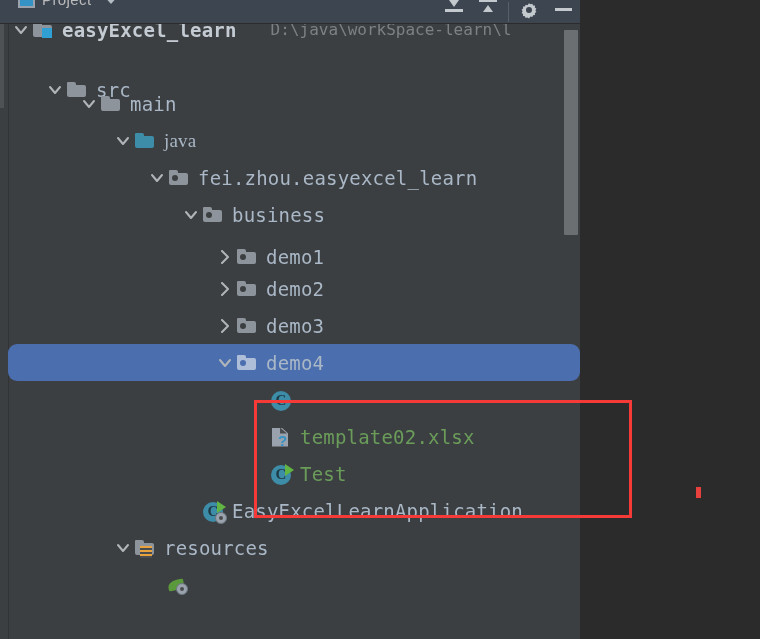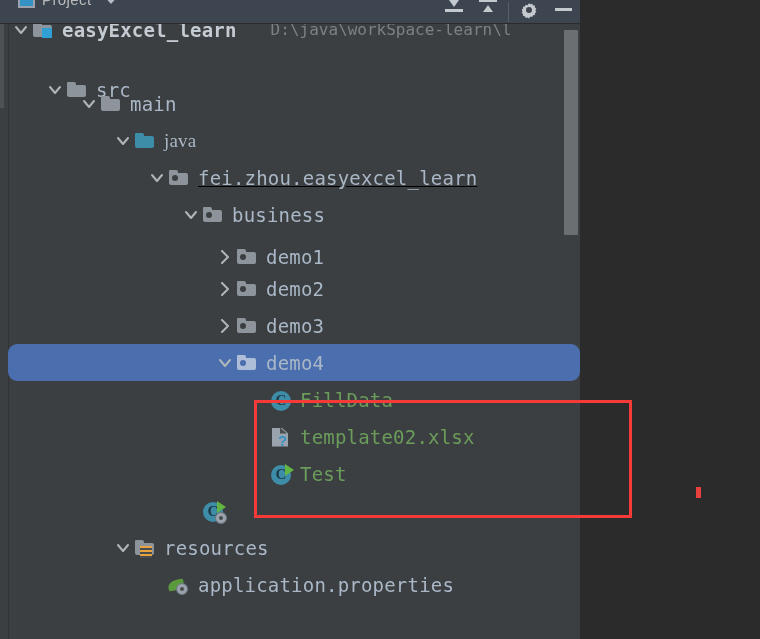--- a/index.html
+++ b/index.html
@@ -423,21 +423,21 @@
             </svg>
           </span>
           <span class="ico">
             <span class="f-src">
               <span class="tab"></span>
               <span class="body"></span>
             </span>
           </span>
           <span class="label">java</span>
         </div>
-        <div class="row" style="top: 135px; text-decoration: underline;">
+        <div class="row" style="top: 135px;">
           <span style="flex: 0 0 138px; height: 1px;"></span>
           <span class="chev">
             <svg width="16" height="14" viewBox="0 0 16 14">
               <path d="M3 4 L8 10 L13 4" stroke="#b0b5ba" stroke-width="2" fill="none" stroke-linecap="round" stroke-linejoin="round"></path>
             </svg>
           </span>
           <span class="ico">
             <span class="f-pkg">
               <span class="tab"></span>
               <span class="body"></span>
@@ -525,21 +525,20 @@
             </span>
           </span>
           <span class="label">demo4</span>
         </div>
         <div class="row" style="top: 357px;">
           <span style="flex: 0 0 240px; height: 1px;"></span>
           <span class="chev"></span>
           <span class="ico">
             <span class="c-class">C</span>
           </span>
-          <span class="label green">FillData</span>
         </div>
         <div class="row" style="top: 394px;">
           <span style="flex: 0 0 240px; height: 1px;"></span>
           <span class="chev"></span>
           <span class="ico">
             <span class="f-unknown">
               <span class="page"></span>
               <span class="fold"></span>
               <span class="q">?</span>
             </span>
@@ -556,20 +555,21 @@
           <span class="label green">Test</span>
         </div>
         <div class="row" style="top: 468px;">
           <span style="flex: 0 0 172px; height: 1px;"></span>
           <span class="chev"></span>
           <span class="ico">
             <span class="c-class">C</span>
             <span class="run-arrow"></span>
             <span class="spring-badge"></span>
           </span>
+          <span class="label">EasyExcelLearnApplication</span>
         </div>
         <div class="row" style="top: 505px;">
           <span style="flex: 0 0 104px; height: 1px;"></span>
           <span class="chev">
             <svg width="16" height="14" viewBox="0 0 16 14">
               <path d="M3 4 L8 10 L13 4" stroke="#b0b5ba" stroke-width="2" fill="none" stroke-linecap="round" stroke-linejoin="round"></path>
             </svg>
           </span>
           <span class="ico">
             <span class="f-res">
@@ -582,21 +582,20 @@
         </div>
         <div class="row" style="top: 542px;">
           <span style="flex: 0 0 138px; height: 1px;"></span>
           <span class="chev"></span>
           <span class="ico">
             <span class="f-spring">
               <span class="leaf"></span>
             </span>
             <span class="spring-badge" style="right:2px;bottom:1px"></span>
           </span>
-          <span class="label">application.properties</span>
         </div>
       </div>
     <div class="vscroll"></div>
   </div>
 
   <div class="red-rect"></div>
   <div class="red-dot"></div>
 
 </div>
 

